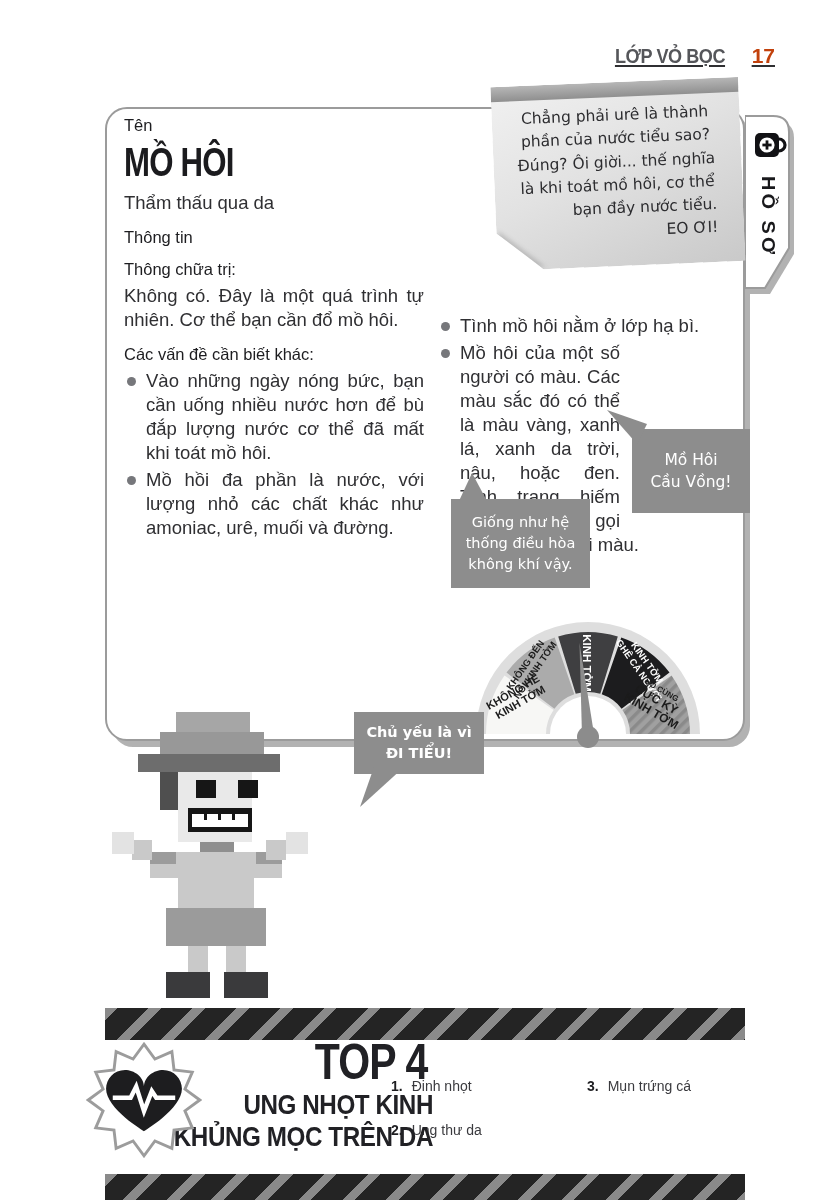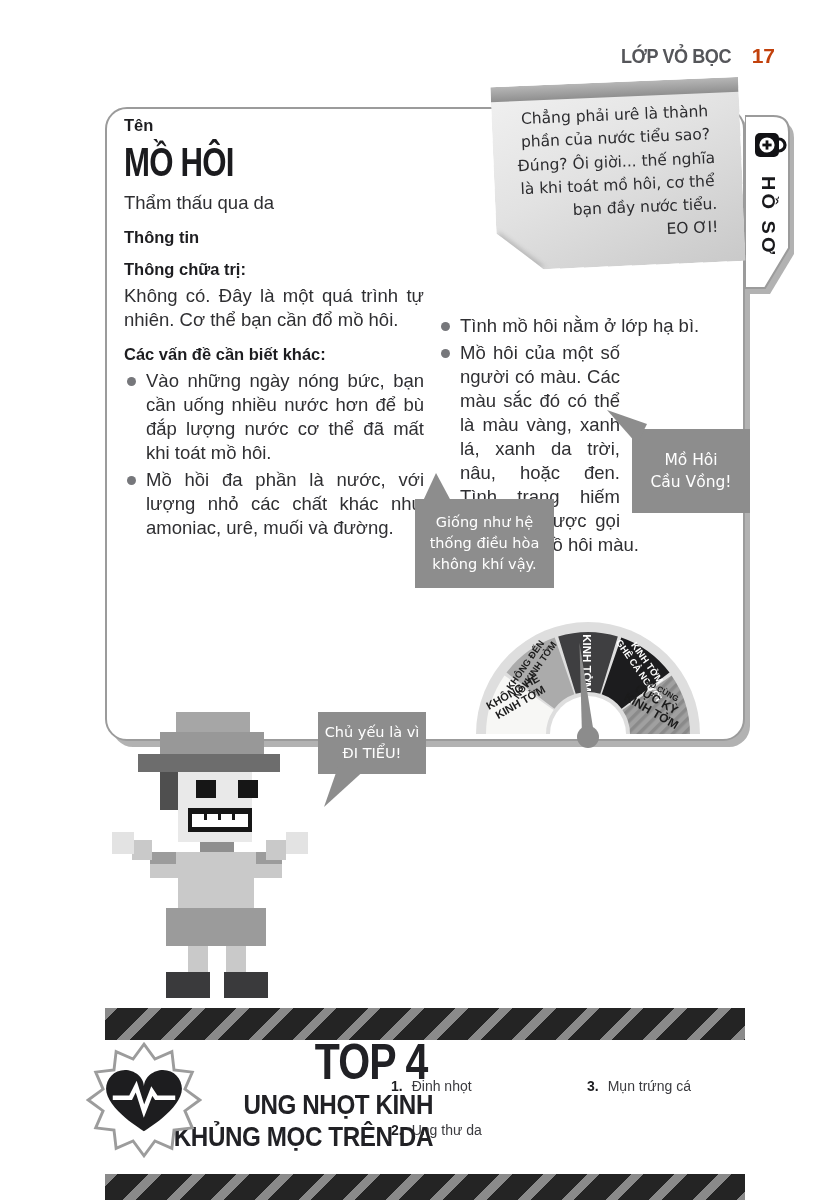--- a/index.html
+++ b/index.html
@@ -1,21 +1,21 @@
 <!DOCTYPE html>
 <html><head>
 <meta charset="utf-8">
 <style>
   html,body{margin:0;padding:0;background:#fff;}
   #page{position:relative;width:821px;height:1200px;background:#fff;overflow:hidden;
         font-family:"Liberation Sans",sans-serif;color:#2f2f32;}
   .abs{position:absolute;}
 
   
-  #hdr{top:44px;right:46px;display:flex;gap:21px;align-items:baseline;}
+  #hdr{top:44px;right:46px;display:flex;gap:27px;align-items:baseline;text-decoration:underline;}
   #hdr .t{font-weight:bold;font-size:21px;color:#55565a;letter-spacing:-0.5px;
           transform:scaleX(0.86);transform-origin:right;}
   #hdr .n{font-weight:bold;font-size:21px;color:#c2410c;}
 
   
   #card{left:105px;top:107px;width:636px;height:630px;background:#fff;
         border:2px solid #9b9b9b;border-radius:22px;box-shadow:6px 7px 0 -1px #b2b2b2;z-index:1;}
 
   
   #tab{left:745px;top:114px;width:58px;height:196px;z-index:1;}
@@ -34,43 +34,43 @@
         background:linear-gradient(180deg,#b7b7b7,#8f8f8f);}
   #note .fold{position:absolute;left:0;bottom:0;width:0;height:0;
         border-bottom:38px solid #b5b5b5;border-right:46px solid transparent;
         filter:drop-shadow(2px -2px 2px rgba(0,0,0,0.15));}
   #note .txt{position:absolute;left:10px;top:22px;width:226px;
         font-family:"DejaVu Sans",sans-serif;font-size:15.5px;line-height:1.5;
         color:#2c2c2f;text-align:center;}
   #note .txt .r{text-align:right;padding-right:14px;}
 
   
-  .lbl{font-weight:bold;font-size:16.5px;color:#1d1d20;margin:13px 0 5px;}
+  .lbl{font-weight:normal;font-size:16.5px;color:#1d1d20;margin:13px 0 5px;}
   .bigname{font-size:40px;font-weight:bold;color:#1b1b1e;letter-spacing:-1px;
         transform:scaleX(0.78);transform-origin:left;margin:2px 0 6px;white-space:nowrap;}
   p.body{font-size:18.5px;line-height:1.3;margin:0 0 2px;text-align:justify;}
   ul.blist{list-style:none;margin:2px 0 0;padding:0;}
   ul.blist li{position:relative;padding-left:22px;font-size:18.5px;line-height:1.3;
         text-align:justify;margin-bottom:3px;}
   ul.blist li::before{content:"";position:absolute;left:3px;top:8px;width:9px;height:9px;
         border-radius:50%;background:#76777b;}
   #colL{left:124px;top:116px;width:300px;z-index:2;}
   #colR{left:438px;top:312px;width:298px;z-index:2;}
 
   
   .bubble{background:#8d8d8d;color:#fff;font-family:"DejaVu Sans",sans-serif;
         display:flex;flex-direction:column;justify-content:center;align-items:center;
-        text-align:center;line-height:1.45;}
+        text-align:center;line-height:1.45;margin-left:36px;}
   .bubble svg.tail{position:absolute;}
   #bub-rainbow{position:relative;float:right;width:118px;height:84px;
         margin:88px -14px 4px 12px;font-size:15.5px;}
   #bub-rainbow svg.tail{top:-19px;left:-25px;}
   #bub-air{left:415px;top:499px;width:139px;height:89px;font-size:14.5px;z-index:3;}
   #bub-air svg.tail{top:-26px;left:8px;}
-  #bub-pee{left:318px;top:712px;width:108px;height:62px;font-size:14.5px;z-index:4;}
+  #bub-pee{left:318px;top:712px;width:130px;height:62px;font-size:14.5px;z-index:4;font-weight:bold;}
   #bub-pee svg.tail{bottom:-33px;left:6px;}
 
   
   #gauge{left:470px;top:606px;width:240px;height:144px;z-index:3;}
   #gauge text{font-family:"Liberation Sans",sans-serif;font-weight:bold;}
 
   
   #man{left:108px;top:710px;width:200px;height:292px;z-index:4;}
 
   

